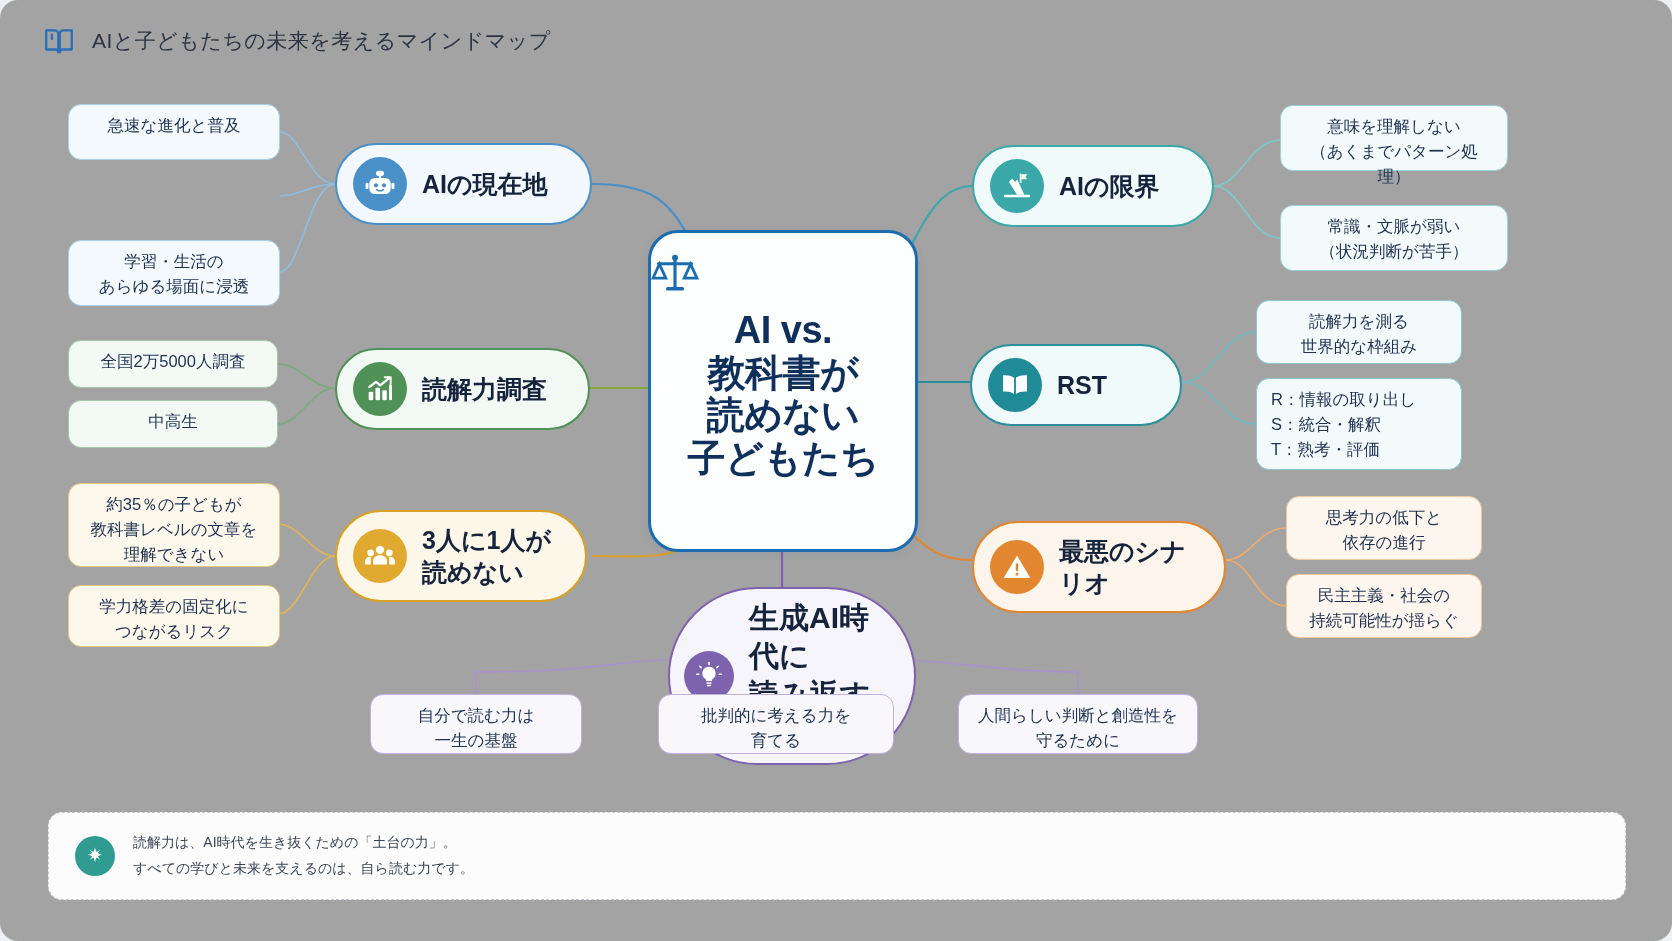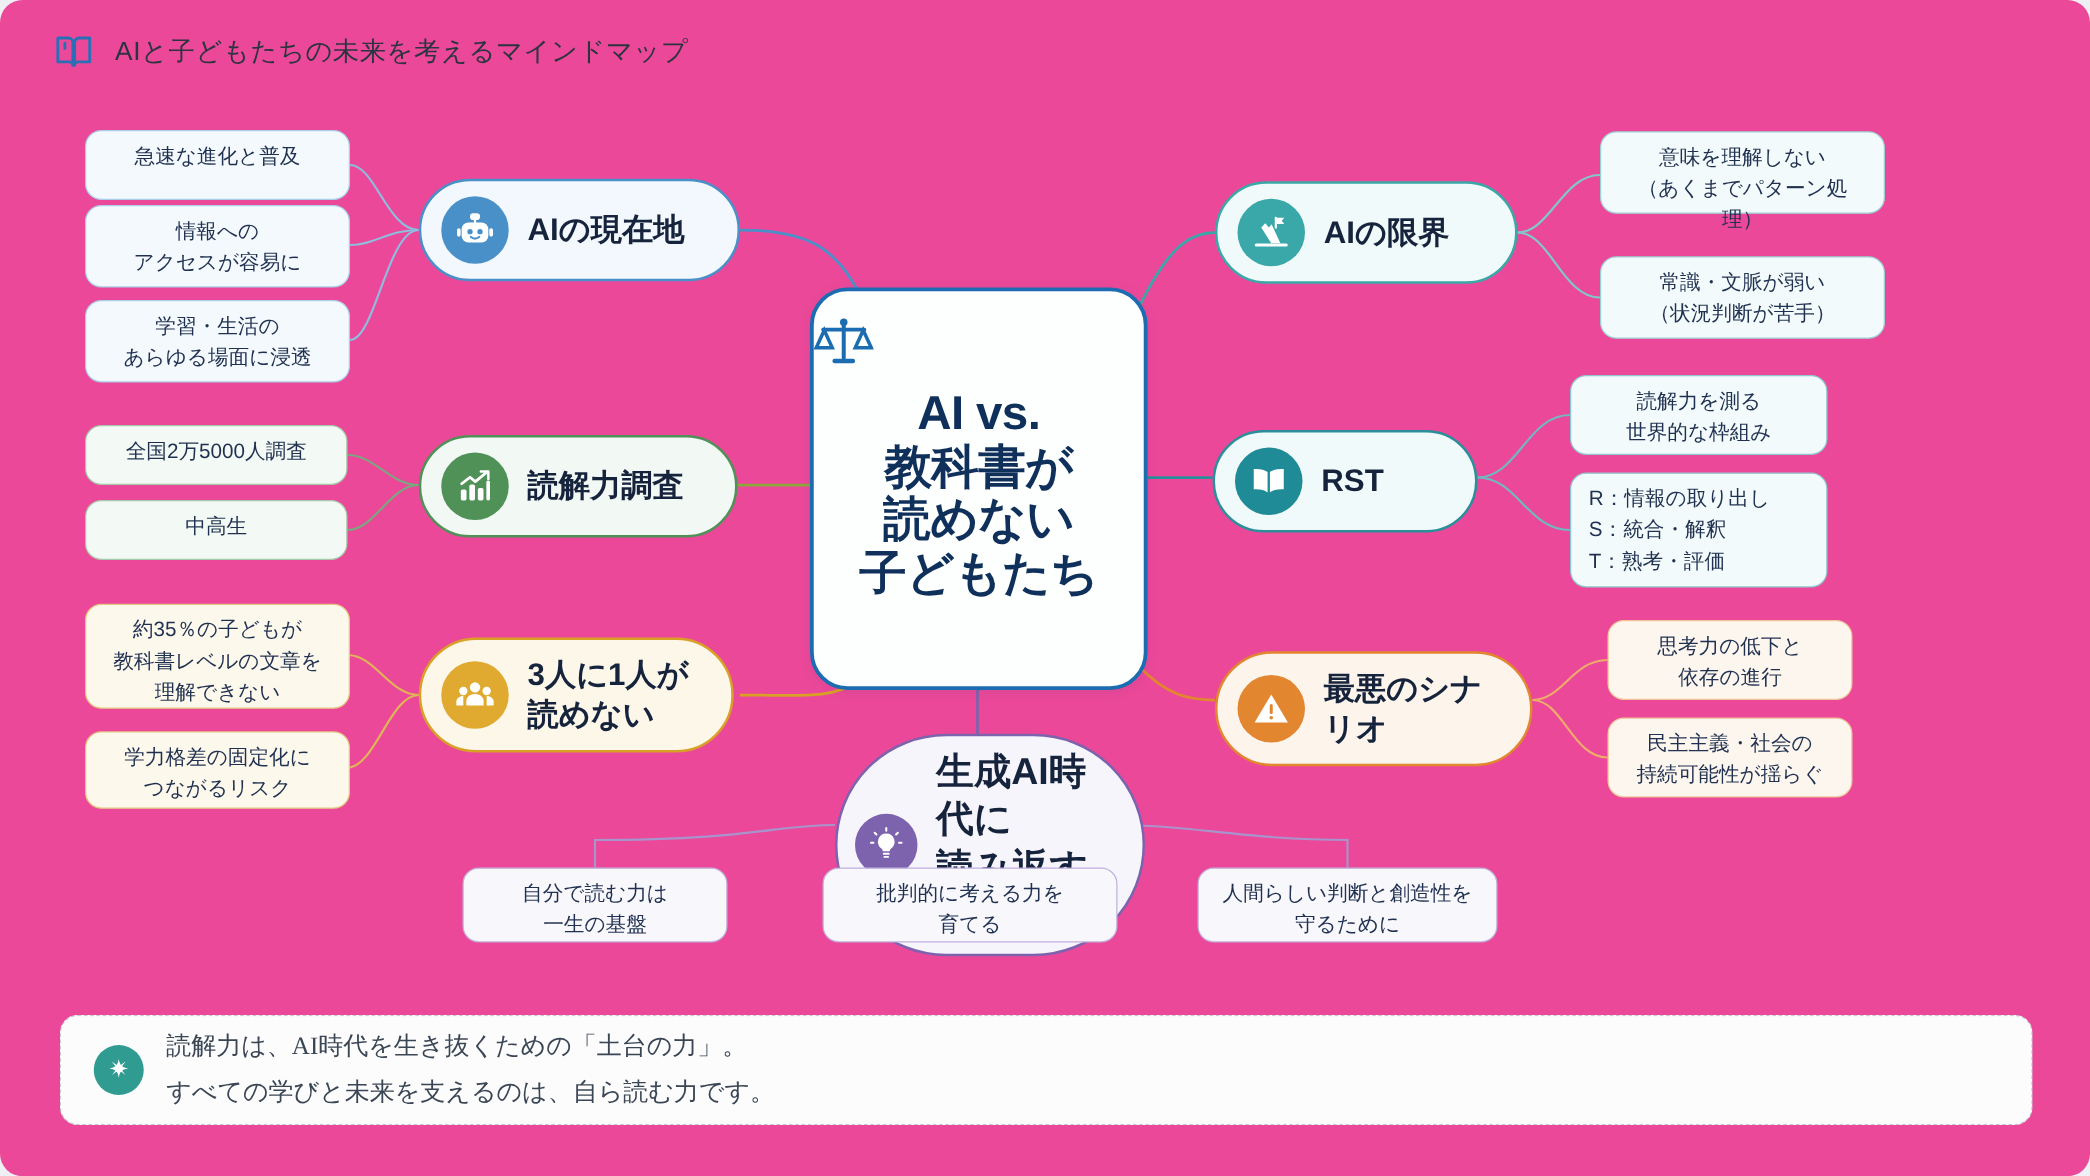--- a/index.html
+++ b/index.html
@@ -4,21 +4,21 @@
 <style>
   * { box-sizing: border-box; margin: 0; padding: 0; }
   html, body {
     width: 1672px; height: 941px;
     background: #eef0f3;
     font-family: "Liberation Sans", "DejaVu Sans", sans-serif;
   }
   #canvas {
     position: relative;
     width: 1672px; height: 941px;
-    background: #ec4899;
+    background: #a3a3a3;
     border-radius: 18px;
     overflow: hidden;
   }
   #edges { position: absolute; inset: 0; width: 1672px; height: 941px; pointer-events: none; }
 
   
   .header { position: absolute; left: 42px; top: 24px; display: flex; align-items: center; gap: 16px; }
   .header .book { width: 34px; height: 34px; }
   .header .title { font-size: 21px; color: #2b3440; letter-spacing: .5px; }
   .leaf {
@@ -52,21 +52,21 @@
   
   #footer {
     position: absolute; left: 48px; top: 812px; width: 1578px; height: 88px;
     border: 1.6px dashed #c7ccd4; border-radius: 14px; background: #fcfcfd;
     display: flex; align-items: center; gap: 18px; padding: 0 26px;
   }
   #footer .fico {
     width: 40px; height: 40px; border-radius: 50%; background: #2f9b91;
     display: flex; align-items: center; justify-content: center; flex: 0 0 auto;
   }
-  #footer .ftext { font-size: 20px; line-height: 1.85; color: #3b4655; font-family: Liberation Serif, serif; }
+  #footer .ftext { font-size: 14px; line-height: 1.85; color: #3b4655; }
 </style>
 </head>
 <body>
 
 <div id="canvas">
 
   <svg id="edges" viewBox="0 0 1672 941">
     <g fill="none" stroke-width="1.7">
 
       <path d="M 690 240 C 670 200 650 184 592 184" stroke="#4a90c8" stroke-width="2.2"></path>
@@ -140,24 +140,20 @@
           <circle cx="15" cy="13" r="1.6" fill="#4a90c8"></circle>
         <path d="M9.5 16.2c1.6 1.2 3.4 1.2 5 0" stroke="#4a90c8" stroke-width="1.3" fill="none" stroke-linecap="round"></path>
         <rect x="1.2" y="11" width="2.2" height="5" rx="1.1"></rect>
           <rect x="20.6" y="11" width="2.2" height="5" rx="1.1"></rect>
       </svg>
     </span>
     <span class="blabel">AIの現在地</span>
   </div>
   <div class="leaf" style="left:68px; top:104px; width:212px; height:56px; border-color:#aacfe9; background:#f4f9fd;">
     <span style="white-space:pre-line;">急速な進化と普及</span>
-  </div>
-  <div class="leaf" style="left:68px; top:164px; width:212px; height:66px; border-color:#aacfe9; background:#f4f9fd;">
-    <span style="white-space:pre-line;">情報への
-アクセスが容易に</span>
   </div>
   <div class="leaf" style="left:68px; top:240px; width:212px; height:66px; border-color:#aacfe9; background:#f4f9fd;">
     <span style="white-space:pre-line;">学習・生活の
 あらゆる場面に浸透</span>
   </div>
 
   <div class="branch" style="left:335px; top:348px; width:255px; border-color:#4f9157; background:#f2f8f3;">
     <span class="bicon" style="background:#4f9157;">
       <svg viewBox="0 0 24 24" width="32" height="32" fill="#ffffff">
         <rect x="3.5" y="14" width="3.4" height="6.5" rx="1"></rect>

